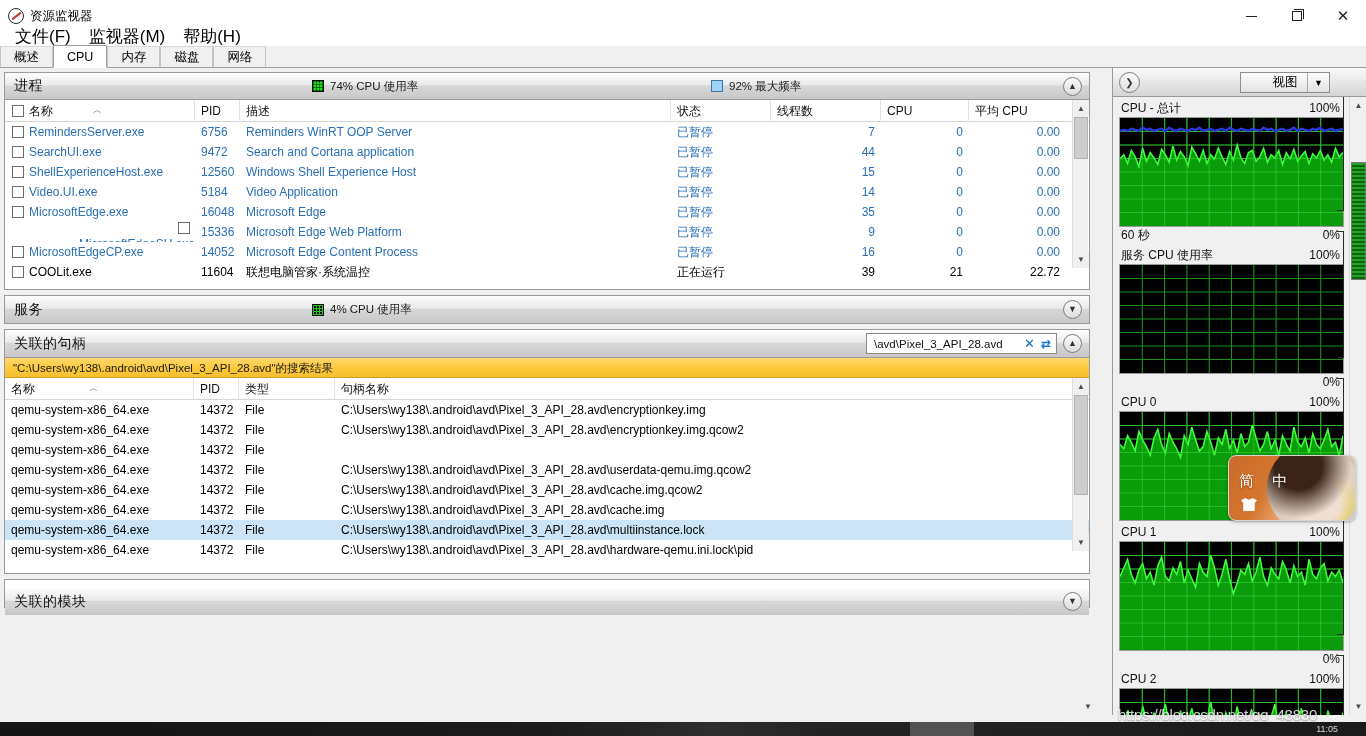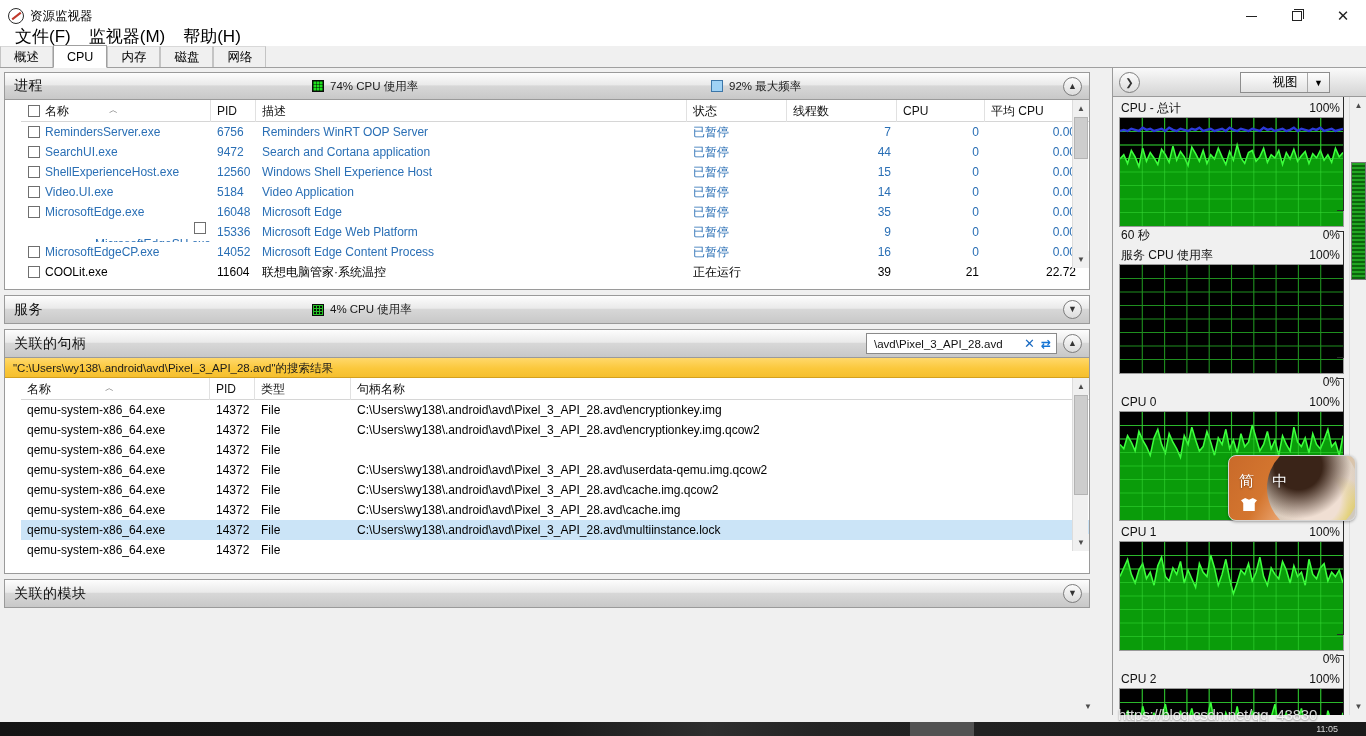--- a/index.html
+++ b/index.html
@@ -85,21 +85,21 @@
       #041004; }
   .minigraph.blue { background:#9fd2f5; border-color:#3c76a8; }
   .chev {
     position:absolute; right:7px; top:4px; width:19px; height:19px; border-radius:50%;
     border:1px solid #7d7d7d; background:linear-gradient(to bottom,#fbfbfb,#dcdcdc);
     display:flex; align-items:center; justify-content:center;
     font-size:9px; color:#333; line-height:1;
   }
 
   
-  .tbl { width:100%; font-size:12px;padding-left:16px; }
+  .tbl { width:100%; font-size:12px; }
   .thead { display:flex; height:22px; align-items:center; background:#ffffff;
     border-bottom:1px solid #d6d6d6; position:relative; }
   .th { font-size:12px; color:#111; padding:0 6px; border-right:1px solid #e1e1e1;
     height:22px; line-height:22px; overflow:hidden; white-space:nowrap; }
   .th.num { text-align:left; }
   .row { display:flex; height:20px; align-items:center; }
   .row.alt { background:#ffffff; }
   .row.sel { background:#cbe4f7; }
   .td { font-size:12px; padding:0 6px; height:20px; line-height:20px;
     overflow:hidden; white-space:nowrap; }
@@ -444,33 +444,34 @@
               <div class="row sel">
                 <div class="td" style="width: 189px;">qemu-system-x86_64.exe</div>
                 <div class="td" style="width: 45px;">14372</div>
                 <div class="td" style="width: 96px;">File</div>
                 <div class="td" style="width: 730px;">C:\Users\wy138\.android\avd\Pixel_3_API_28.avd\multiinstance.lock</div>
               </div>
               <div class="row">
                 <div class="td" style="width: 189px;">qemu-system-x86_64.exe</div>
                 <div class="td" style="width: 45px;">14372</div>
                 <div class="td" style="width: 96px;">File</div>
+                <div class="td" style="width: 730px;">C:\Users\wy138\.android\avd\Pixel_3_API_28.avd\hardware-qemu.ini.lock\pid</div>
               </div>
             </div>
 
           <div class="vsb" style="top:0; height:173px;">
             <div class="arrow">▲</div>
             <div class="thumb" style="height:100px;"></div>
             <div class="arrow" style="position:absolute; bottom:0;">▼</div>
           </div>
         </div>
       </div>
 
       <div class="section" style="top:511px; height:29px;">
-        <div class="sechead" style="height:27px; border-bottom:0;">
+        <div class="sechead" style="height:27px; border-bottom:0;margin-top:8px;">
           <div class="sechead-title">关联的模块</div>
           <div class="chev">▼</div>
         </div>
       </div>
 
       <div style="position:absolute; right:4px; bottom:1px; width:16px; height:16px;
                   display:flex; align-items:center; justify-content:center; font-size:8px; color:#4c4c4c;">▼</div>
     </div>
 
     <div class="rightpane">

